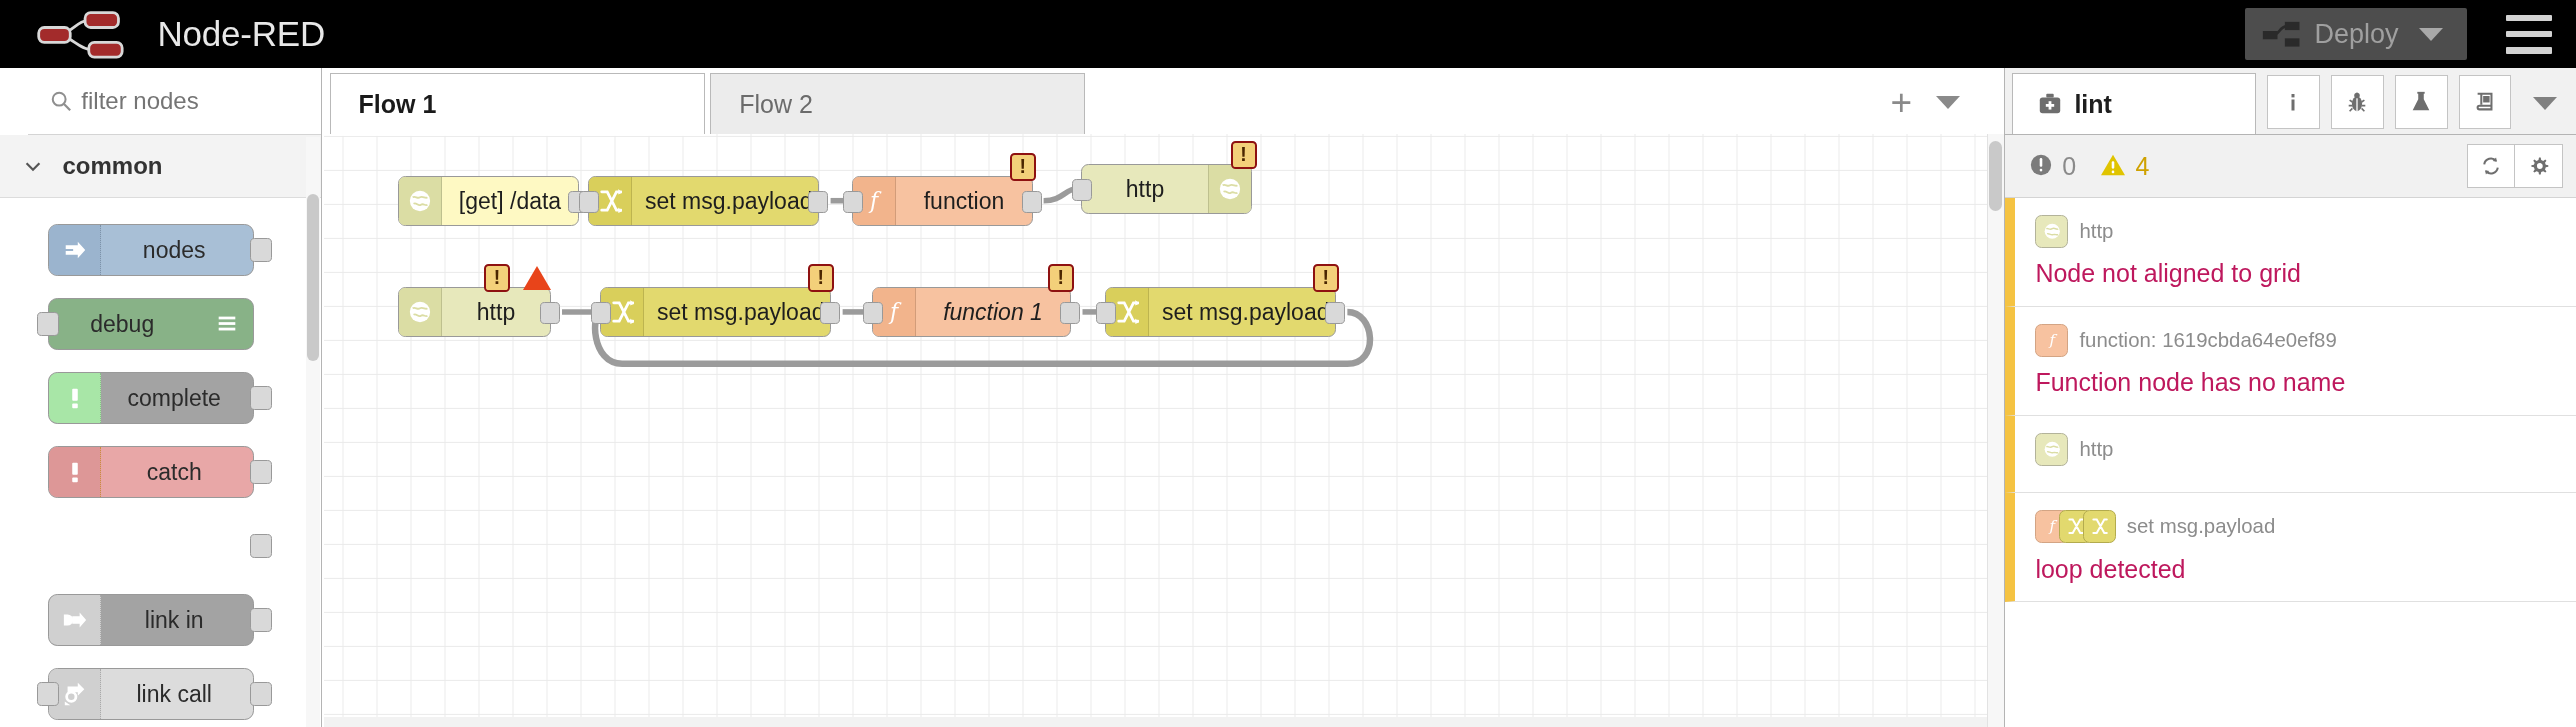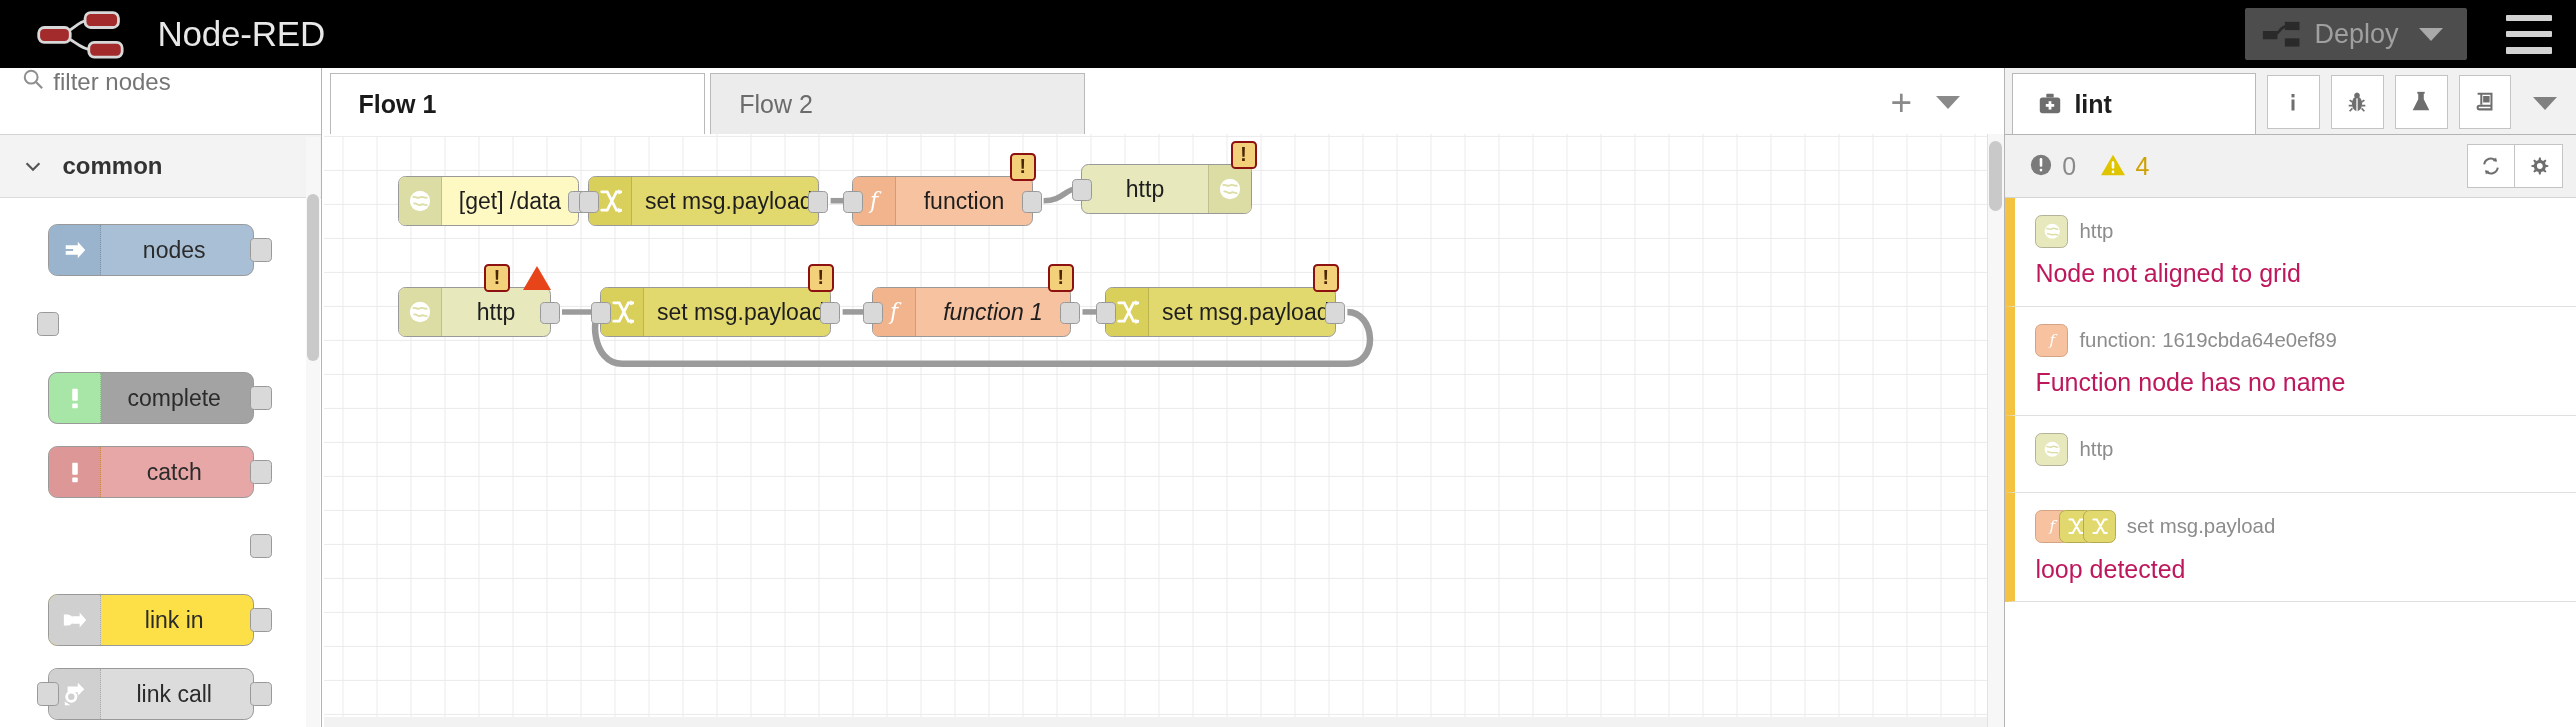--- a/index.html
+++ b/index.html
@@ -53,21 +53,21 @@
 
   
   #palette {
     position: absolute; left: 0; top: 68px;
     width: 322px; height: 660px;
     background: #fff;
     border-right: 1.9px solid #b4b4b4;
   }
   #palette-search {
     height: 67px; border-bottom: 0.9px solid #d4d4d4;
-    display: flex; align-items: flex-start; padding-left: 22px;
+    display: flex; align-items: center; padding-left: 22px; margin-left: 28px;
   }
   #palette-search-icon { width: 22px; height: 22px; margin-right: 9.3px; flex:none; }
   #filter-input {
     border: none; outline: none; font-size: 24px; color: #9e9e9e;
     font-family: "Liberation Sans", sans-serif; width: 241px;
     background: transparent;
   }
   .palette-category {
     height: 63px; background: #f3f3f3;
     border-bottom: 0.9px solid #dcdcdc;
@@ -344,20 +344,30 @@
           <svg viewBox="0 0 28 28" width="26" height="26">
             <path d="M4,9 L17,9 L17,5 L25,14 L17,23 L17,19 L4,19 L4,15 L12,15 L12,13 L4,13 Z" fill="#fff"></path>
           </svg>
         </div>
         <div class="pnode-label">nodes</div>
       </div>
       <div class="port out"></div>
     </div>
 
     <div class="pnode-row">
+      <div class="pnode" style="background:#88b287">
+        <div class="pnode-label">debug</div>
+        <div class="pnode-icon-box" style="border:none">
+          <svg viewBox="0 0 26 26" width="24" height="24">
+            <rect x="4" y="5" width="18" height="3" fill="#fff"></rect>
+            <rect x="4" y="11" width="18" height="3" fill="#fff"></rect>
+            <rect x="4" y="17" width="18" height="3" fill="#fff"></rect>
+          </svg>
+        </div>
+      </div>
       <div class="port in"></div>
     </div>
 
     <div class="pnode-row">
       <div class="pnode" style="background:#a3a3a3">
         <div class="pnode-icon-box" style="background:#a8e6a7">
           <svg viewBox="0 0 26 26" width="24" height="24">
             <rect x="10" y="3" width="6" height="13" rx="1" fill="#fff"></rect>
             <rect x="10" y="19" width="6" height="5" rx="1" fill="#fff"></rect>
           </svg>
@@ -378,21 +388,21 @@
         <div class="pnode-label">catch</div>
       </div>
       <div class="port out"></div>
     </div>
 
     <div class="pnode-row">
       <div class="port out"></div>
     </div>
 
     <div class="pnode-row">
-      <div class="pnode" style="background:#fde047">
+      <div class="pnode" style="background:#a3a3a3">
         <div class="pnode-icon-box" style="background:#d0d0d0">
           <svg viewBox="0 0 30 28" width="28" height="26">
             <path d="M3,8 L7,8 A6,6 0 1,1 7,20 L3,20 Z" fill="#fff"></path>
             <path d="M12,10 L20,10 L20,6 L27,14 L20,22 L20,18 L12,18 Z" fill="#fff"></path>
           </svg>
         </div>
         <div class="pnode-label">link in</div>
       </div>
       <div class="port out"></div>
     </div>

